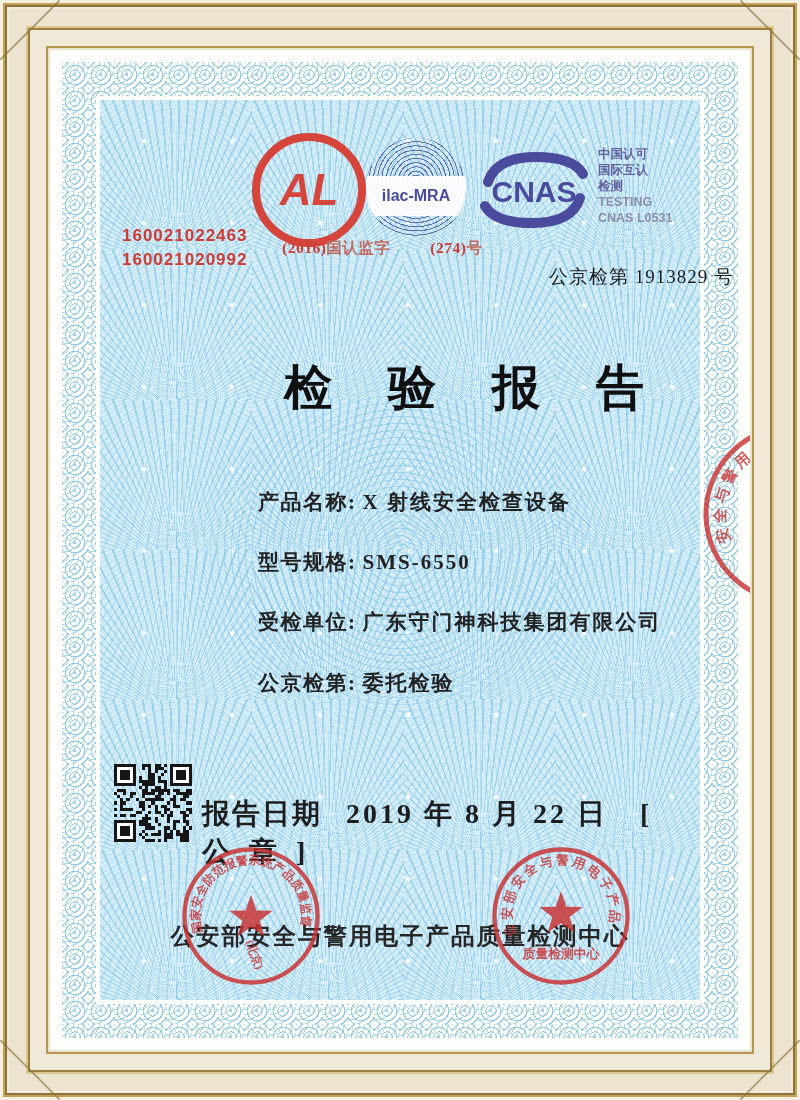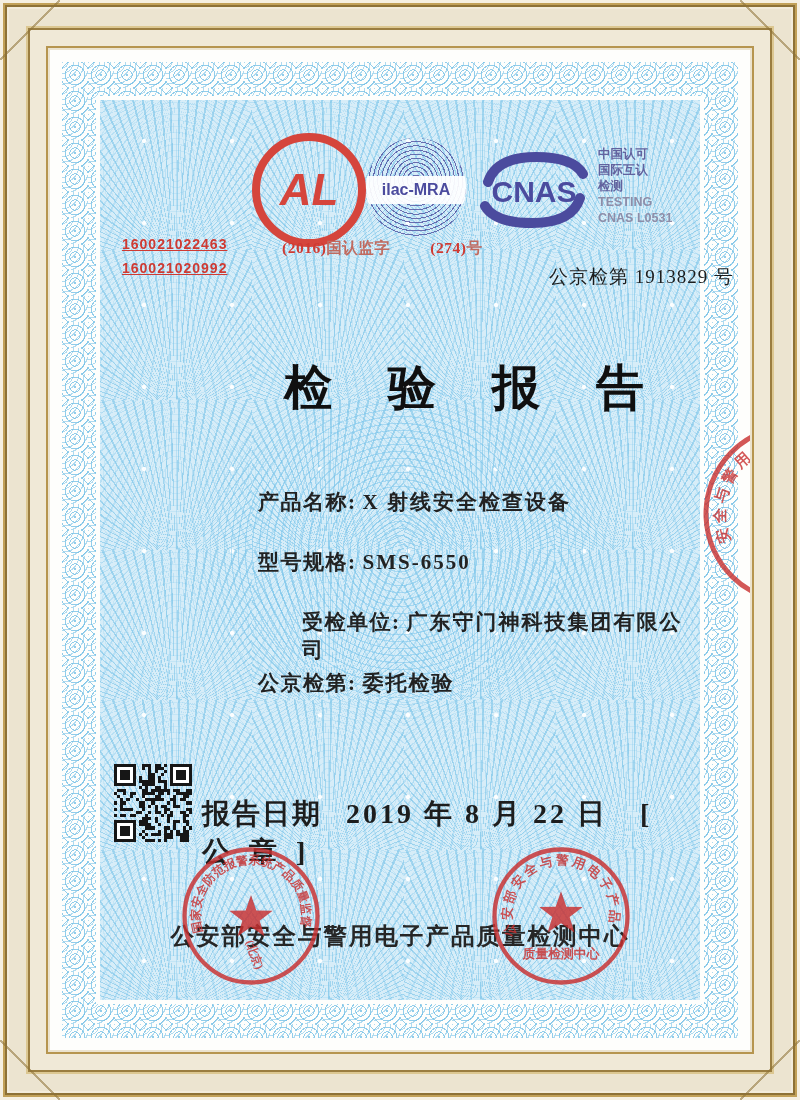--- a/index.html
+++ b/index.html
@@ -47,37 +47,37 @@
 
   
   .logo-cma{left:22px;top:44px;width:106px;height:78px;border:7px solid #d5453c;border-radius:34px;
     display:flex;align-items:center;justify-content:center;}
   .logo-cma span{color:#d5453c;font-weight:800;font-size:42px;letter-spacing:2px;}
   .logo-cal{left:152px;top:33px;width:98px;height:98px;border:8px solid #d5453c;border-radius:50%;
     display:flex;align-items:center;justify-content:center;}
   .logo-cal span{color:#d5453c;font-weight:800;font-style:italic;font-size:44px;}
   .logo-ilac{left:266px;top:38px;width:100px;height:100px;border-radius:50%;overflow:hidden;
     background:repeating-radial-gradient(circle at 50% 42%,rgba(78,78,158,.8) 0 1px,rgba(78,78,158,0) 1px 4.2px);}
-  .logo-ilac .band{position:absolute;left:0;right:0;top:38px;height:28px;background:rgba(255,255,255,.93);
+  .logo-ilac .band{position:absolute;left:0;right:0;top:38px;height:40px;background:rgba(255,255,255,.93);
     display:flex;align-items:center;justify-content:center;color:#4b4b9e;font-weight:700;font-size:16px;}
   .logo-cnas{left:378px;top:52px;width:112px;height:76px;}
   .acc-text{left:498px;top:46px;color:#62629e;font-size:12.5px;line-height:16px;font-weight:700;}
   .acc-text div:nth-child(4),.acc-text div:nth-child(5){color:#8d8da8;}
 
-  .cert-numbers{left:22px;top:132px;color:#cf3a32;font-weight:800;font-size:14px;line-height:24px;letter-spacing:1px;text-decoration:underline;}
+  .cert-numbers{left:22px;top:124px;color:#cf3a32;font-weight:800;font-size:17px;line-height:24px;letter-spacing:1px;}
   .approval-no{left:142px;top:138px;font-size:15.5px;font-weight:700;color:#c06a5f;letter-spacing:.5px;}
   .approval-no b{color:#cf3a32;margin-left:40px;}
   .report-no{left:405px;top:164px;width:195px;color:#1c1c1c;font-size:19px;letter-spacing:1px;text-align:right;padding-left:34px;}
 
   .title{left:0;right:0;top:256px;text-align:right;color:#101010;font-size:48px;font-weight:700;
     letter-spacing:56px;text-indent:56px;}
 
   .field{left:158px;color:#222;font-size:21px;letter-spacing:1.5px;font-weight:600;}
   .field .val{margin-left:6px;font-weight:600;letter-spacing:2px;}
-  .f1{top:388px;} .f2{top:448px;} .f3{top:508px;padding-left:44px;} .f4{top:569px;}
+  .f1{top:388px;} .f2{top:448px;} .f3{top:508px;} .f4{top:569px;}
 
   .qr{left:14px;top:663px;width:78px;height:80px;}
   .qr svg{width:100%;height:100%;}
 
   .date-row{left:102px;top:695px;color:#1d1d1d;font-size:28px;font-weight:600;letter-spacing:2px;}
   .date-row .dval{margin-left:24px;letter-spacing:3px;}
   .date-row .dseal{margin-left:32px;letter-spacing:6px;}
 
   .foot1{left:0;right:0;top:776px;text-align:center;color:#262626;font-size:24px;font-weight:700;letter-spacing:0.5px;}
   .foot2{left:0;right:0;top:820px;text-align:center;color:#262626;font-size:23.5px;font-weight:700;letter-spacing:2px;}

